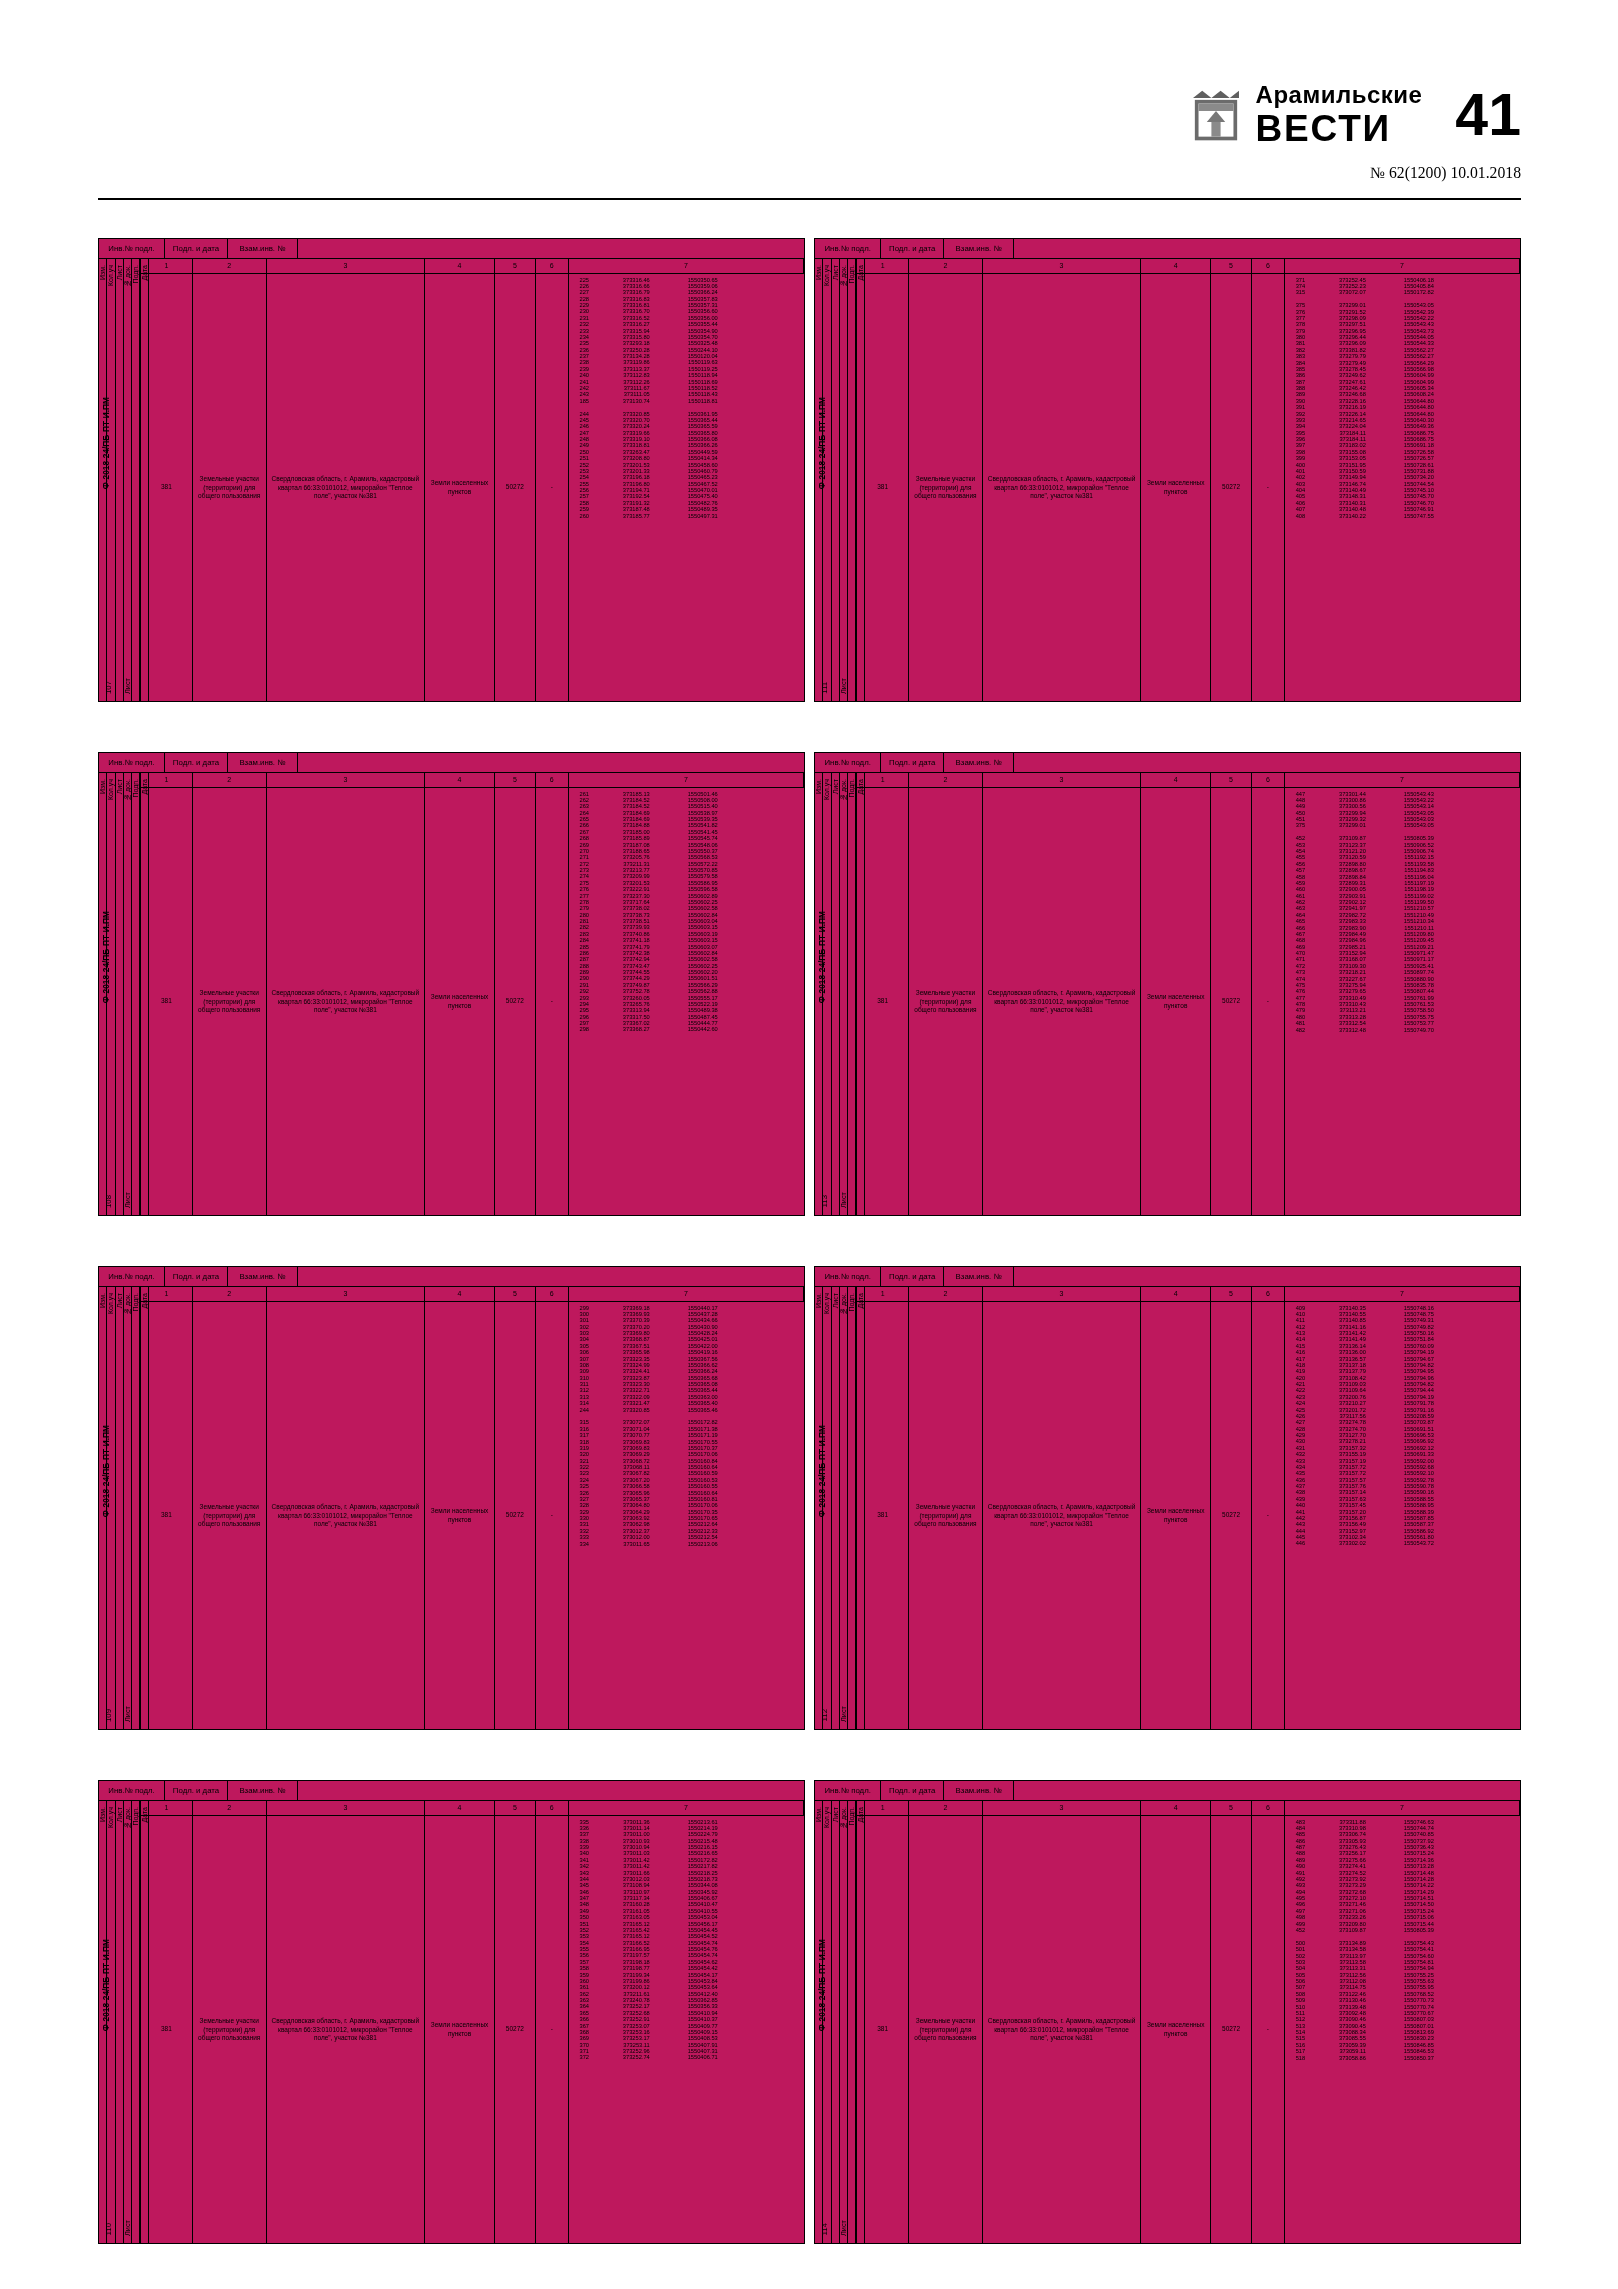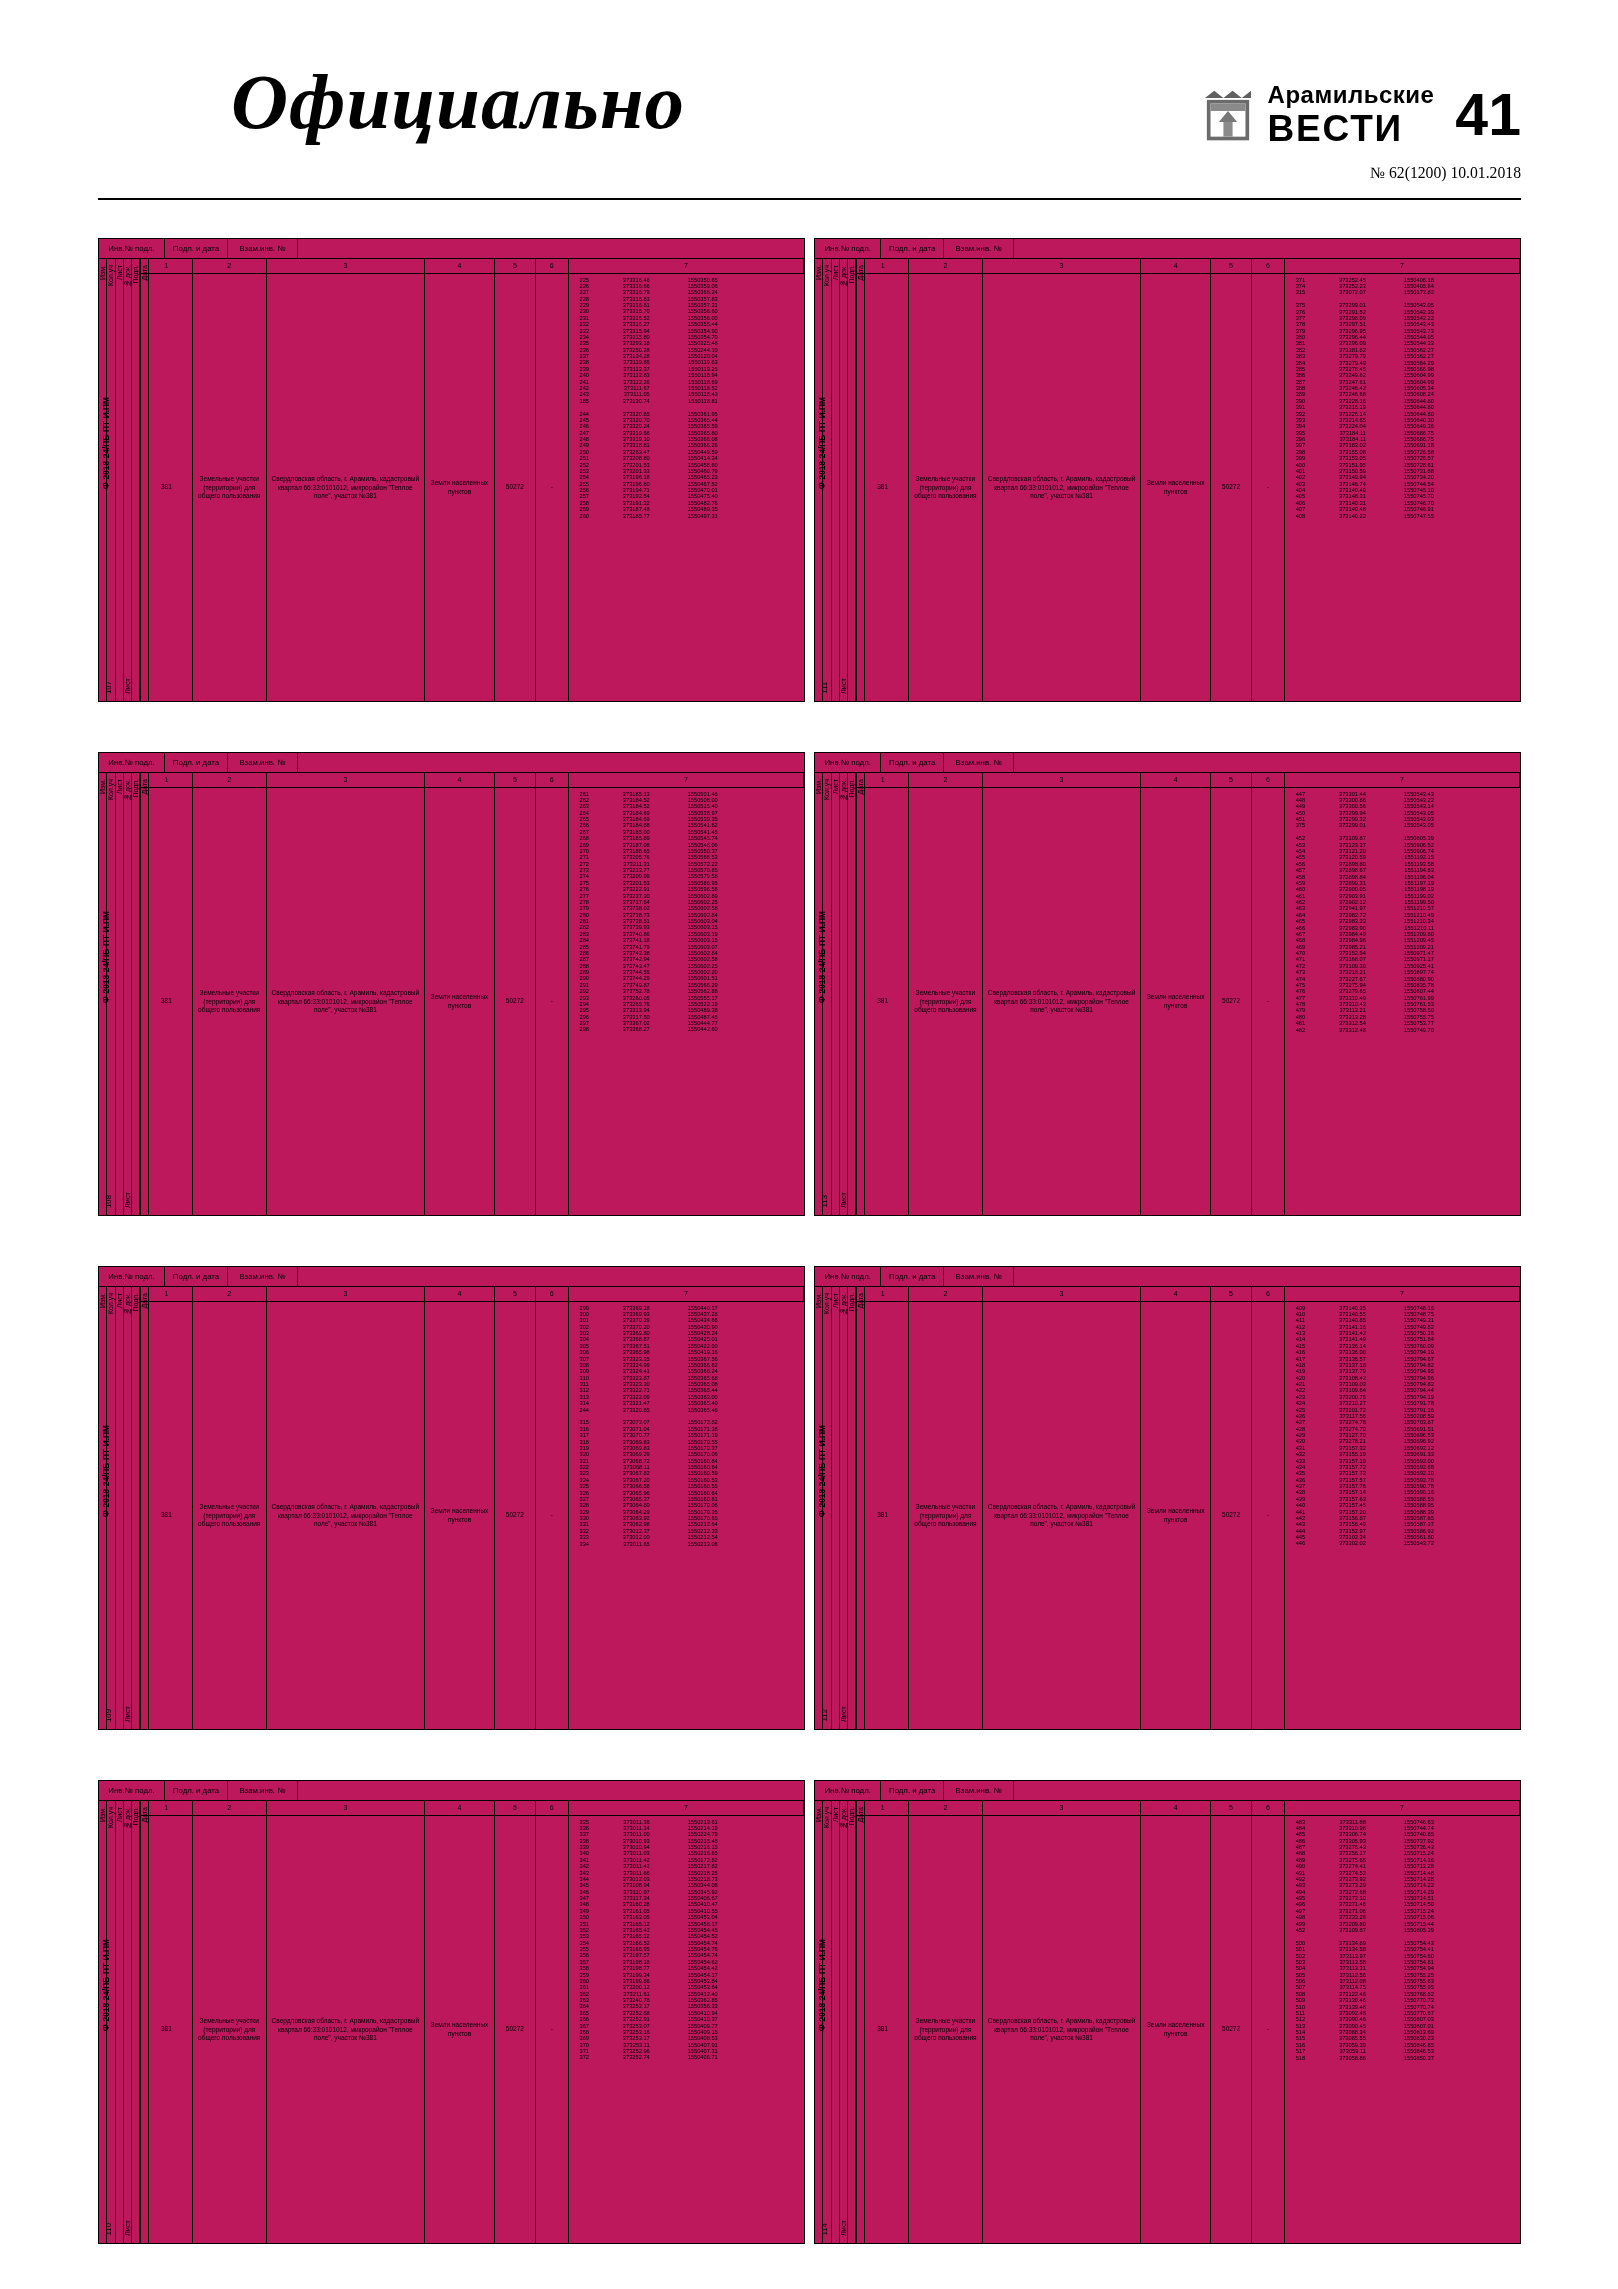--- a/index.html
+++ b/index.html
@@ -35,21 +35,21 @@
   .brand-line1{
     font-family:"Liberation Sans", sans-serif;
     font-size:24px;font-weight:700;letter-spacing:0.5px;
   }
   .brand-line2{
     font-family:"Liberation Sans", sans-serif;
     font-size:37px;font-weight:700;letter-spacing:1.8px;margin-top:2.8px;
   }
   .page-number{
     font-family:"Liberation Sans", sans-serif;
-    font-size:59px;font-weight:700;margin-left:8px;
+    font-size:59px;font-weight:700;margin-left:20px;
   }
   .issue-line{
     position:absolute;right:98px;top:164px;
     font-family:"Liberation Serif", serif;
     font-size:15.7px;
     text-align:right;
     white-space:nowrap;
   }
   .rule{
     position:absolute;left:98px;top:198px;width:1423px;height:1.8px;background:#000;
@@ -168,21 +168,20 @@
   .w3{width:159px;}
   .w4{width:70px;}
   .w5{width:41px;}
   .w6{width:33px;}
   .w7{width:236px;}
 </style>
 </head>
 <body>
 
 <div class="masthead">
-  <div class="page-title">Официально</div>
 
   <div class="brand">
     <span class="brand-logo">
       <svg width="54" height="57" viewBox="0 0 58 62" xmlns="http://www.w3.org/2000/svg">
         <rect x="6" y="14" width="46" height="44" fill="#6b6b6b"></rect>
         <rect x="10" y="18" width="38" height="36" fill="#ffffff"></rect>
         <path d="M10 18 h38 v8 h-38 z" fill="#8a8a8a"></path>
         <path d="M29 26 l10 12 h-20 z" fill="#777"></path>
         <rect x="24" y="38" width="10" height="16" fill="#8a8a8a"></rect>
         <path d="M4 12 l10 -8 l10 8 l10 -8 l10 8 l10 -8 v8 z" fill="#5f5f5f"></path>

